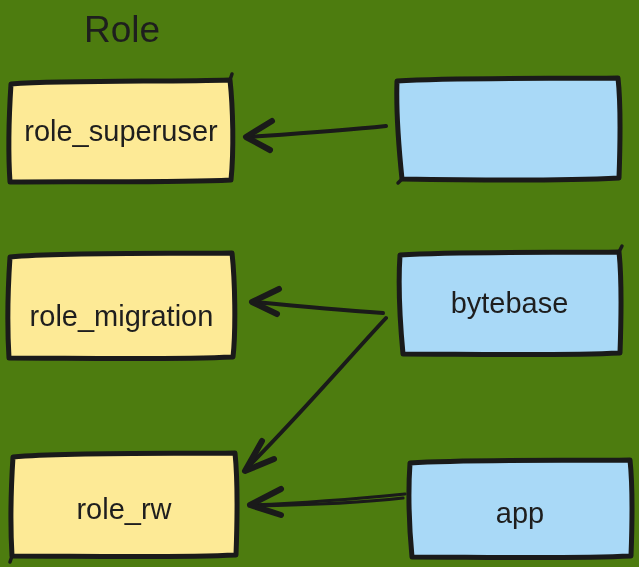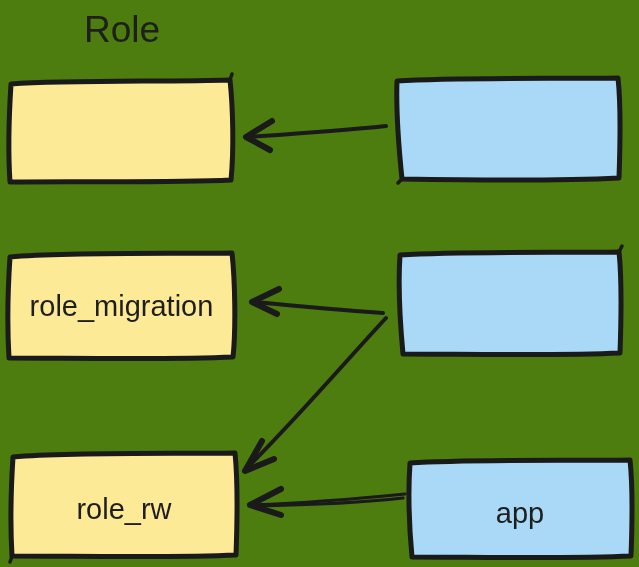--- a/index.html
+++ b/index.html
@@ -102,17 +102,19 @@
       <path class="edge head" d="M 262 441 L 245 471 L 274 459"></path>
     </g>
 
     <g>
       <path class="edge shaft-thin" d="M 405 494 C 355 499, 305 503, 252 505"></path>
       <path class="edge shaft-thin" d="M 403 498 C 360 503, 310 505, 252 506"></path>
       <path class="edge head" d="M 281 489 L 250 505 L 281 515"></path>
     </g>
   </svg>
 
-  <div class="node-label" style="left:7px;   top:253px; width:229px; height:106px;">role_migration</div>
+  <div class="node-label" style="left:8px;   top:80px;  width:226px; height:102px;">role_superuser</div>
+  <div class="node-label" style="left:7px;   top:263px; width:229px; height:106px;">role_migration</div>
+  <div class="node-label" style="left:397px; top:252px; width:225px; height:103px;">bytebase</div>
   <div class="node-label" style="left:407px; top:464px; width:226px; height:98px;">app</div>
   <div class="node-label" style="left:10px;  top:457px; width:228px; height:104px;">role_rw</div>
 
 </div>
 
 </body></html>

